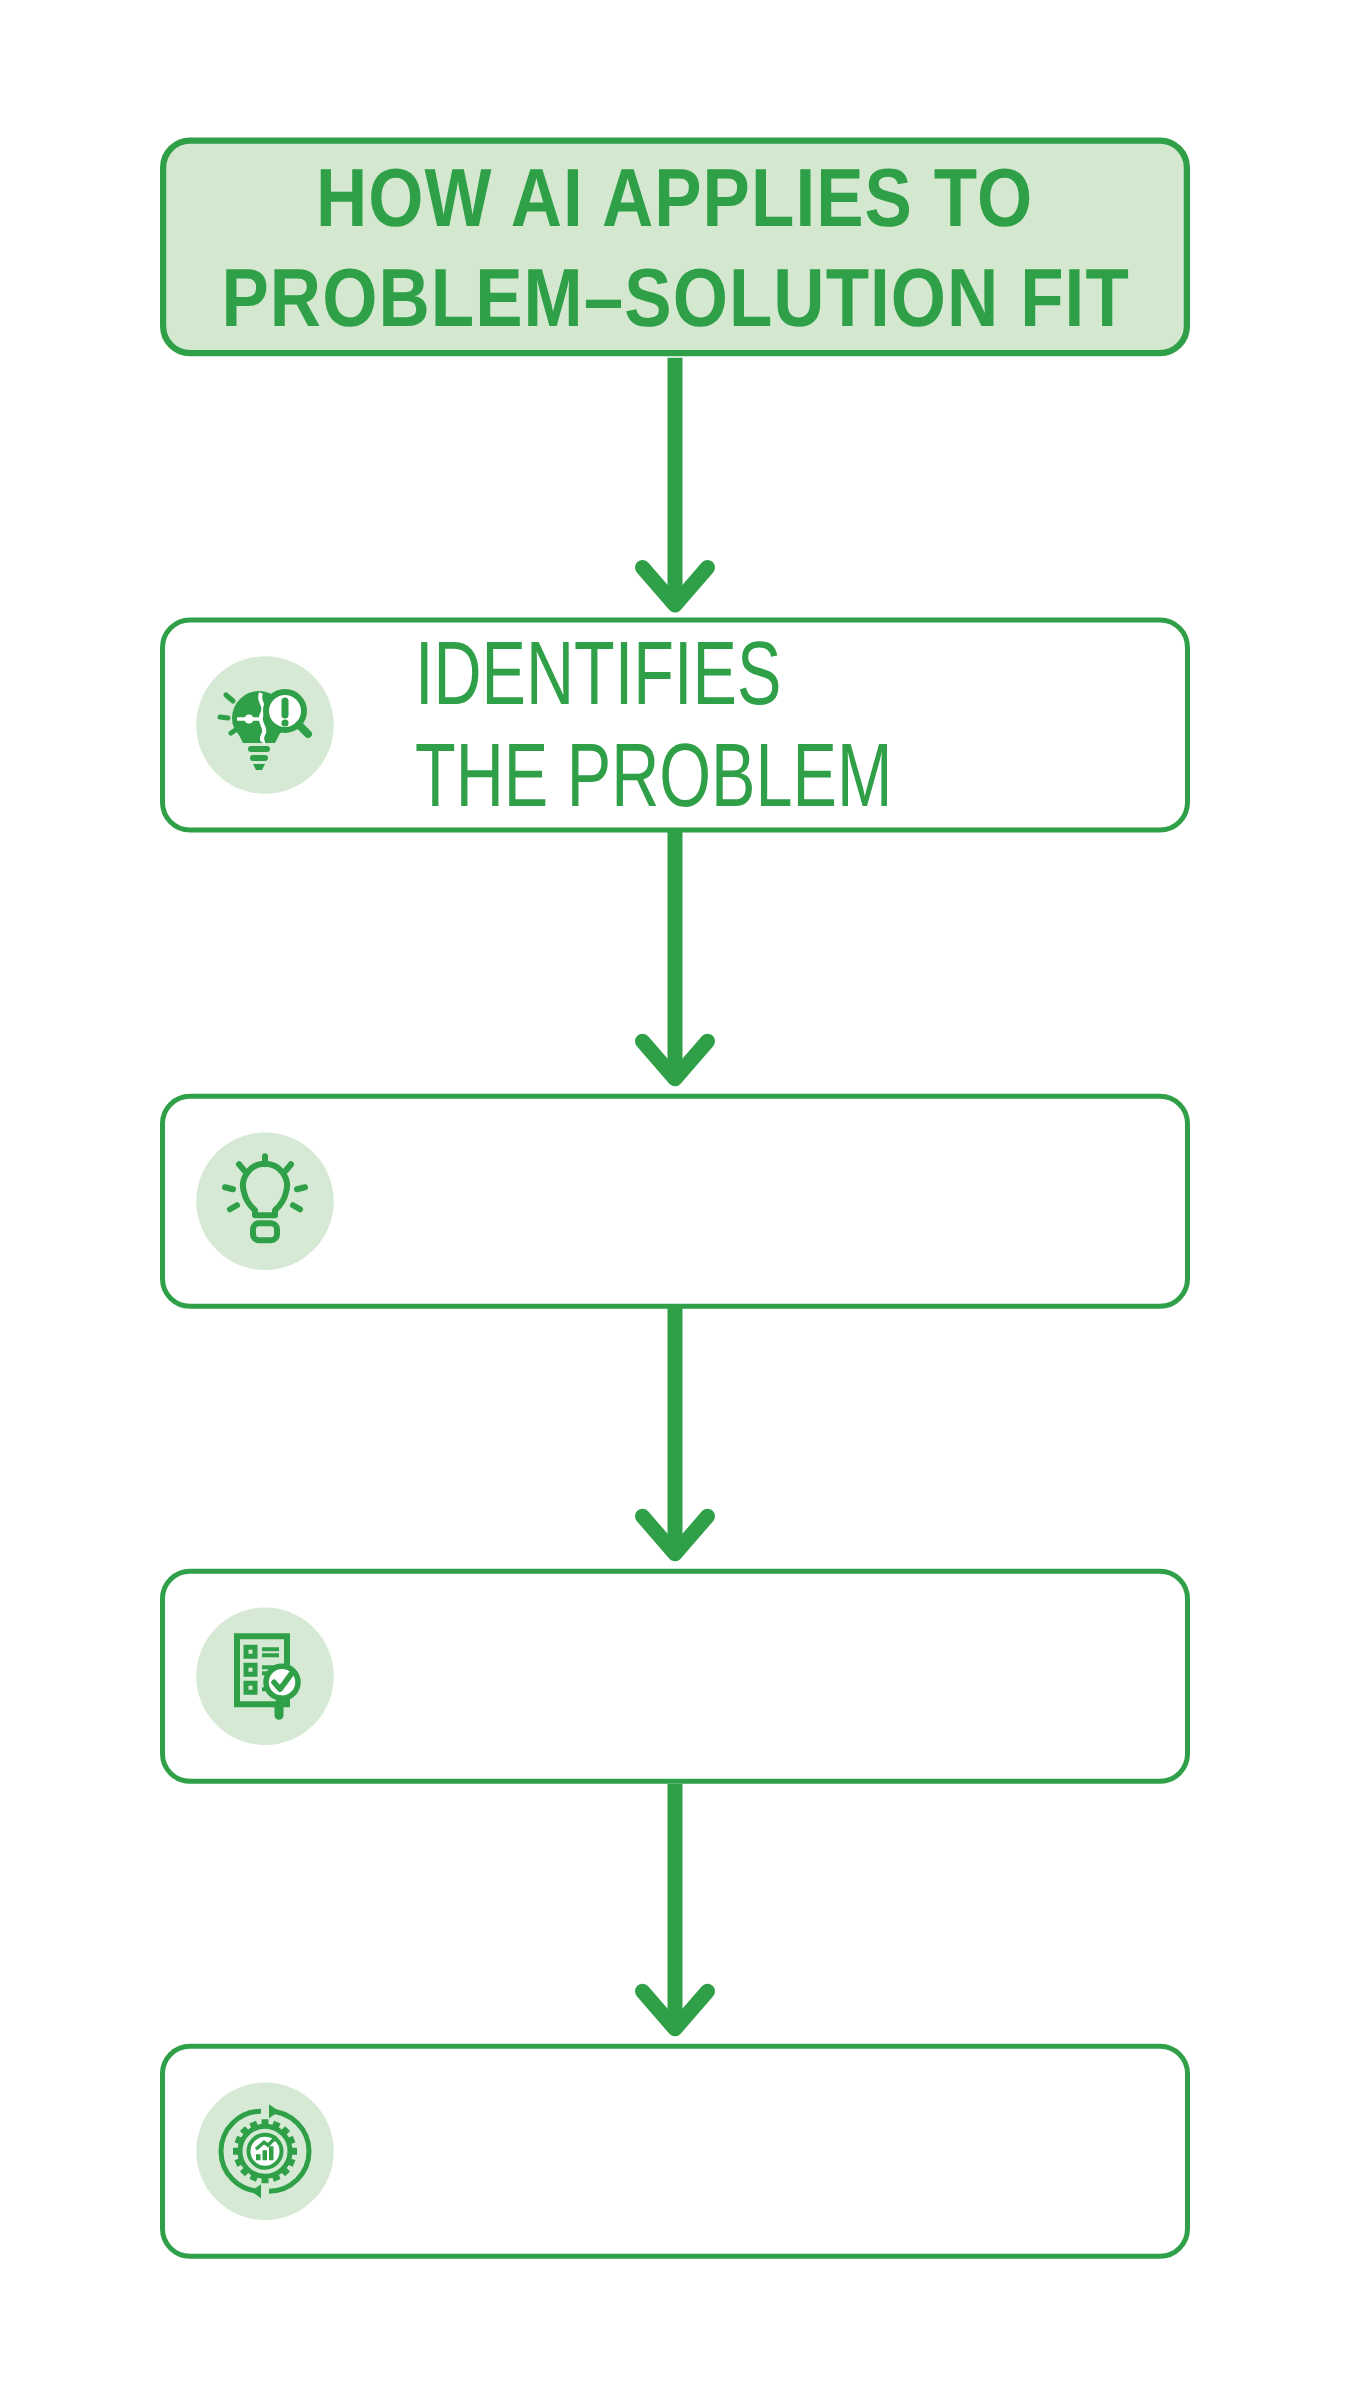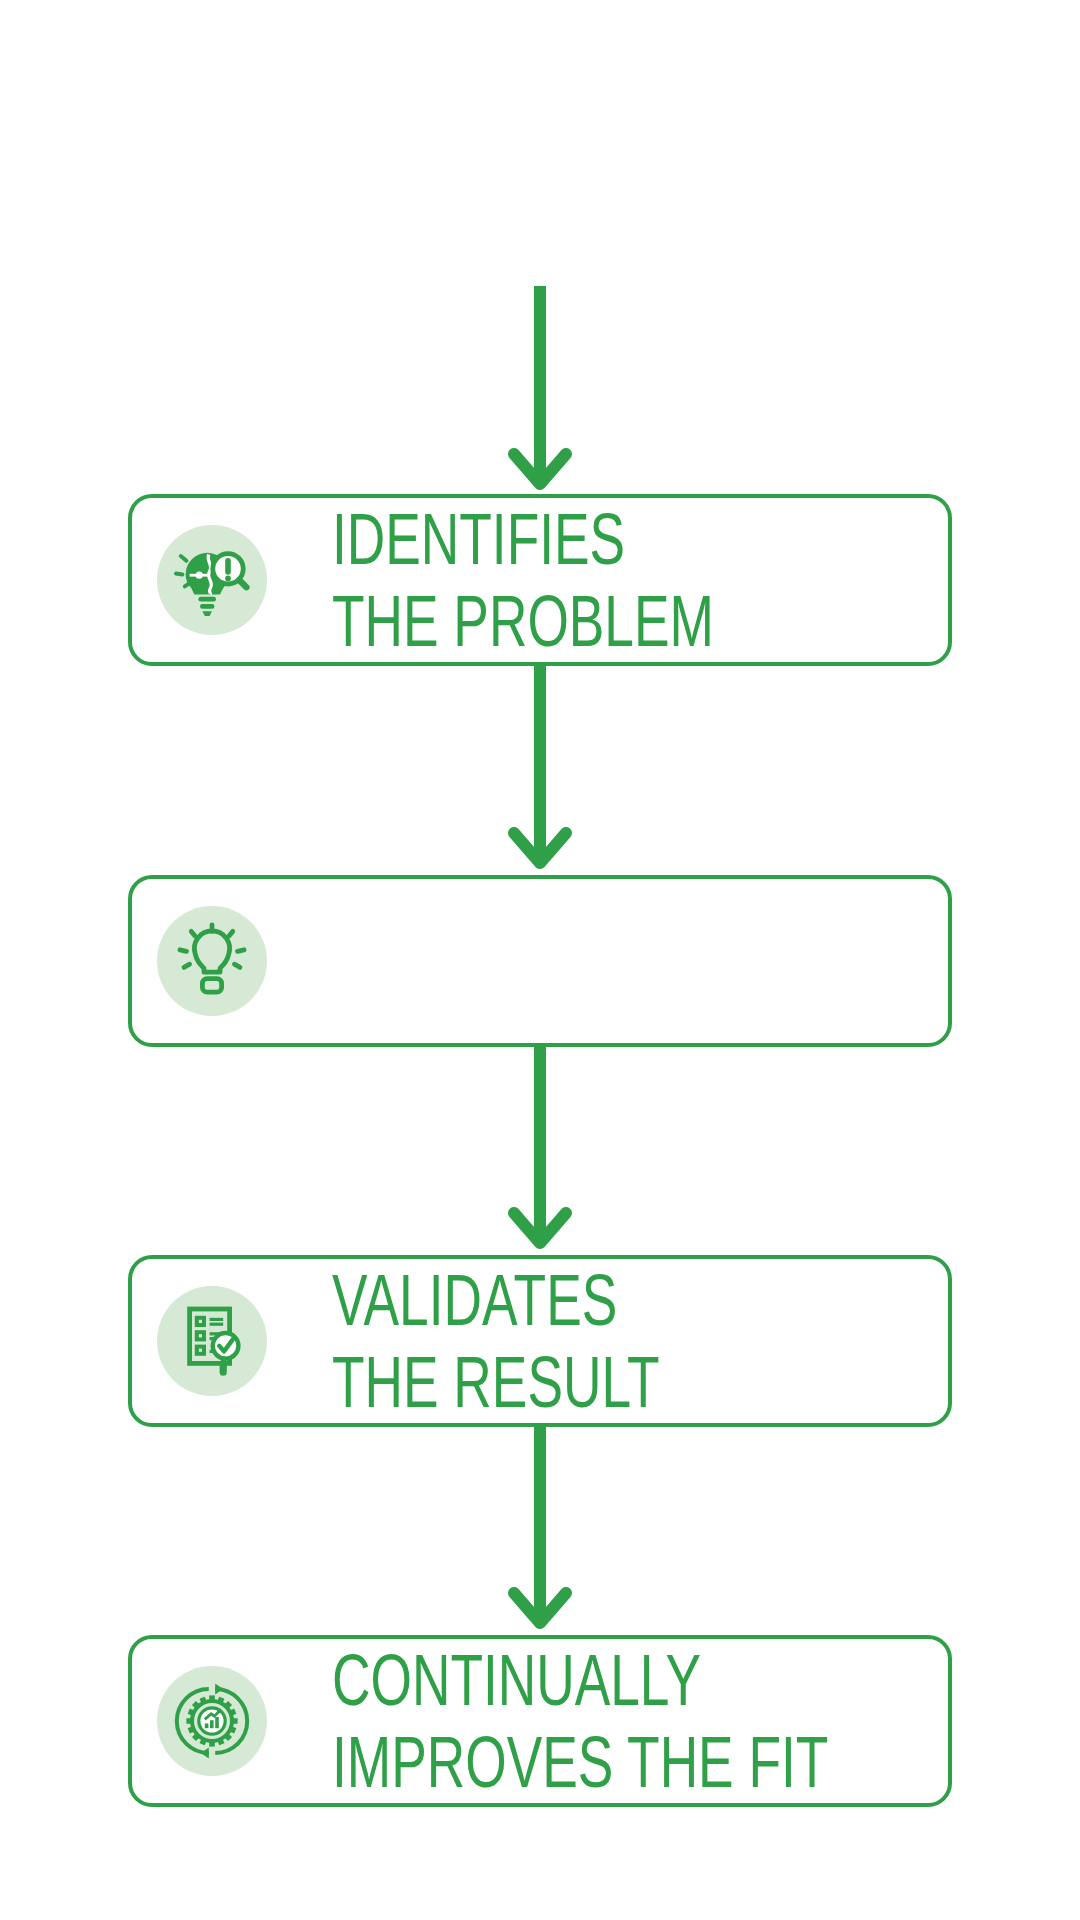--- a/index.html
+++ b/index.html
@@ -45,20 +45,24 @@
   .arrow{position:absolute;left:500px;width:80px;}
   .arrow svg{display:block;width:80px;height:100%;}
   .st{stroke:var(--green);fill:none;}
   .fl{fill:var(--green);stroke:none;}
 </style>
 </head>
 <body>
 
 <div class="page">
 
+  <div class="title-box">
+    <div class="title-line">HOW AI APPLIES TO</div>
+    <div class="title-line">PROBLEM–SOLUTION FIT</div>
+  </div>
 
   <div class="arrow" style="top:286px;height:206px;">
     <svg viewBox="0 0 80 206">
       <line class="st" x1="40" y1="0" x2="40" y2="196" stroke-width="12"></line>
       <polyline class="st" points="14,168 40,198 66,168" stroke-width="12" stroke-linecap="round" stroke-linejoin="round"></polyline>
     </svg>
   </div>
 
   <div class="step" style="top:494px;">
     <div class="icon-circle">
@@ -126,24 +130,20 @@
         <line class="st" x1="47" y1="41" x2="60" y2="41" stroke-width="4"></line>
         <line class="st" x1="47" y1="47" x2="56" y2="47" stroke-width="4"></line>
         <rect class="st" x="31" y="57" width="9" height="9" stroke-width="5"></rect>
         <line class="st" x1="47" y1="63" x2="54" y2="63" stroke-width="4"></line>
         <circle cx="67" cy="56" r="16" fill="#ffffff" stroke="#2fa048" stroke-width="5.5"></circle>
         <polyline class="st" points="59,56 65,63 76,48" stroke-width="5.5" stroke-linecap="round" stroke-linejoin="round"></polyline>
         <line class="st" x1="65" y1="72" x2="64" y2="76" stroke-width="6" stroke-linecap="round"></line>
         <line class="st" x1="64" y1="78" x2="64" y2="89" stroke-width="9" stroke-linecap="round"></line>
       </svg>
     </div>
-    <div class="step-text">
-      <span class="step-line">VALIDATES</span>
-      <span class="step-line">THE RESULT</span>
-    </div>
   </div>
 
   <div class="arrow" style="top:1427px;height:204px;">
     <svg viewBox="0 0 80 204">
       <line class="st" x1="40" y1="0" x2="40" y2="194" stroke-width="12"></line>
       <polyline class="st" points="14,166 40,196 66,166" stroke-width="12" stroke-linecap="round" stroke-linejoin="round"></polyline>
     </svg>
   </div>
 
   <div class="step" style="top:1635px;">
@@ -173,19 +173,15 @@
         </g>
         <circle class="st" cx="50" cy="50" r="25" stroke-width="5" fill="#d6e9d4"></circle>
         <circle cx="50" cy="50" r="16.5" fill="#ffffff" stroke="#2fa048" stroke-width="4"></circle>
         <rect class="fl" x="41" y="53" width="4.5" height="6"></rect>
         <rect class="fl" x="47.5" y="49" width="4.5" height="10"></rect>
         <rect class="fl" x="54" y="45" width="4.5" height="14"></rect>
         <path class="st" d="M41,48 l8,-7 l4,3 l7,-7" stroke-width="3.5"></path>
         <path class="fl" d="M61,34 l2,7 l-7,-2 z"></path>
       </svg>
     </div>
-    <div class="step-text">
-      <span class="step-line">CONTINUALLY</span>
-      <span class="step-line">IMPROVES THE FIT</span>
-    </div>
   </div>
 
 </div>
 
 </body></html>

